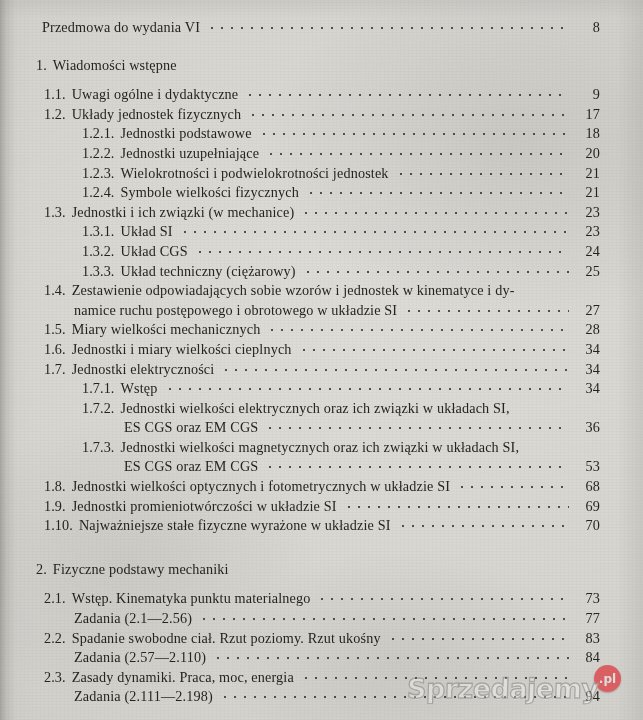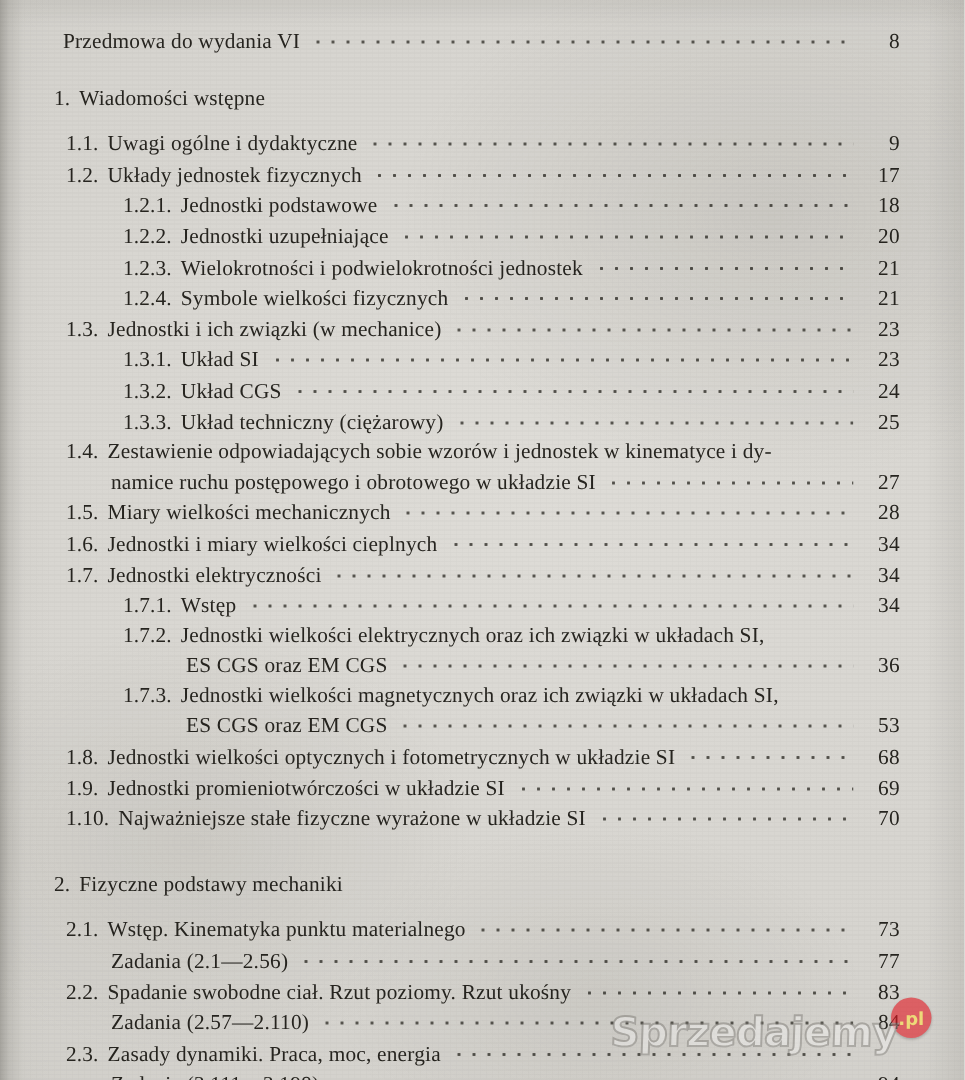--- a/index.html
+++ b/index.html
@@ -172,21 +172,21 @@
     line-height: 30px;
     transform: skewX(-2deg);
   }
   #wm-badge {
     margin-left: -4px;
     margin-top: -9px;
     width: 27px;
     height: 27px;
     border-radius: 50%;
     background: #e01b24;
-    color: #fde047;
+    color: #e5e5e5;
     font-family: "DejaVu Sans", sans-serif;
     font-weight: 700;
     font-size: 12px;
     display: flex;
     align-items: center;
     justify-content: center;
     box-shadow: 0 1px 2px rgba(0,0,0,.35);
   }
 </style>
 </head>

